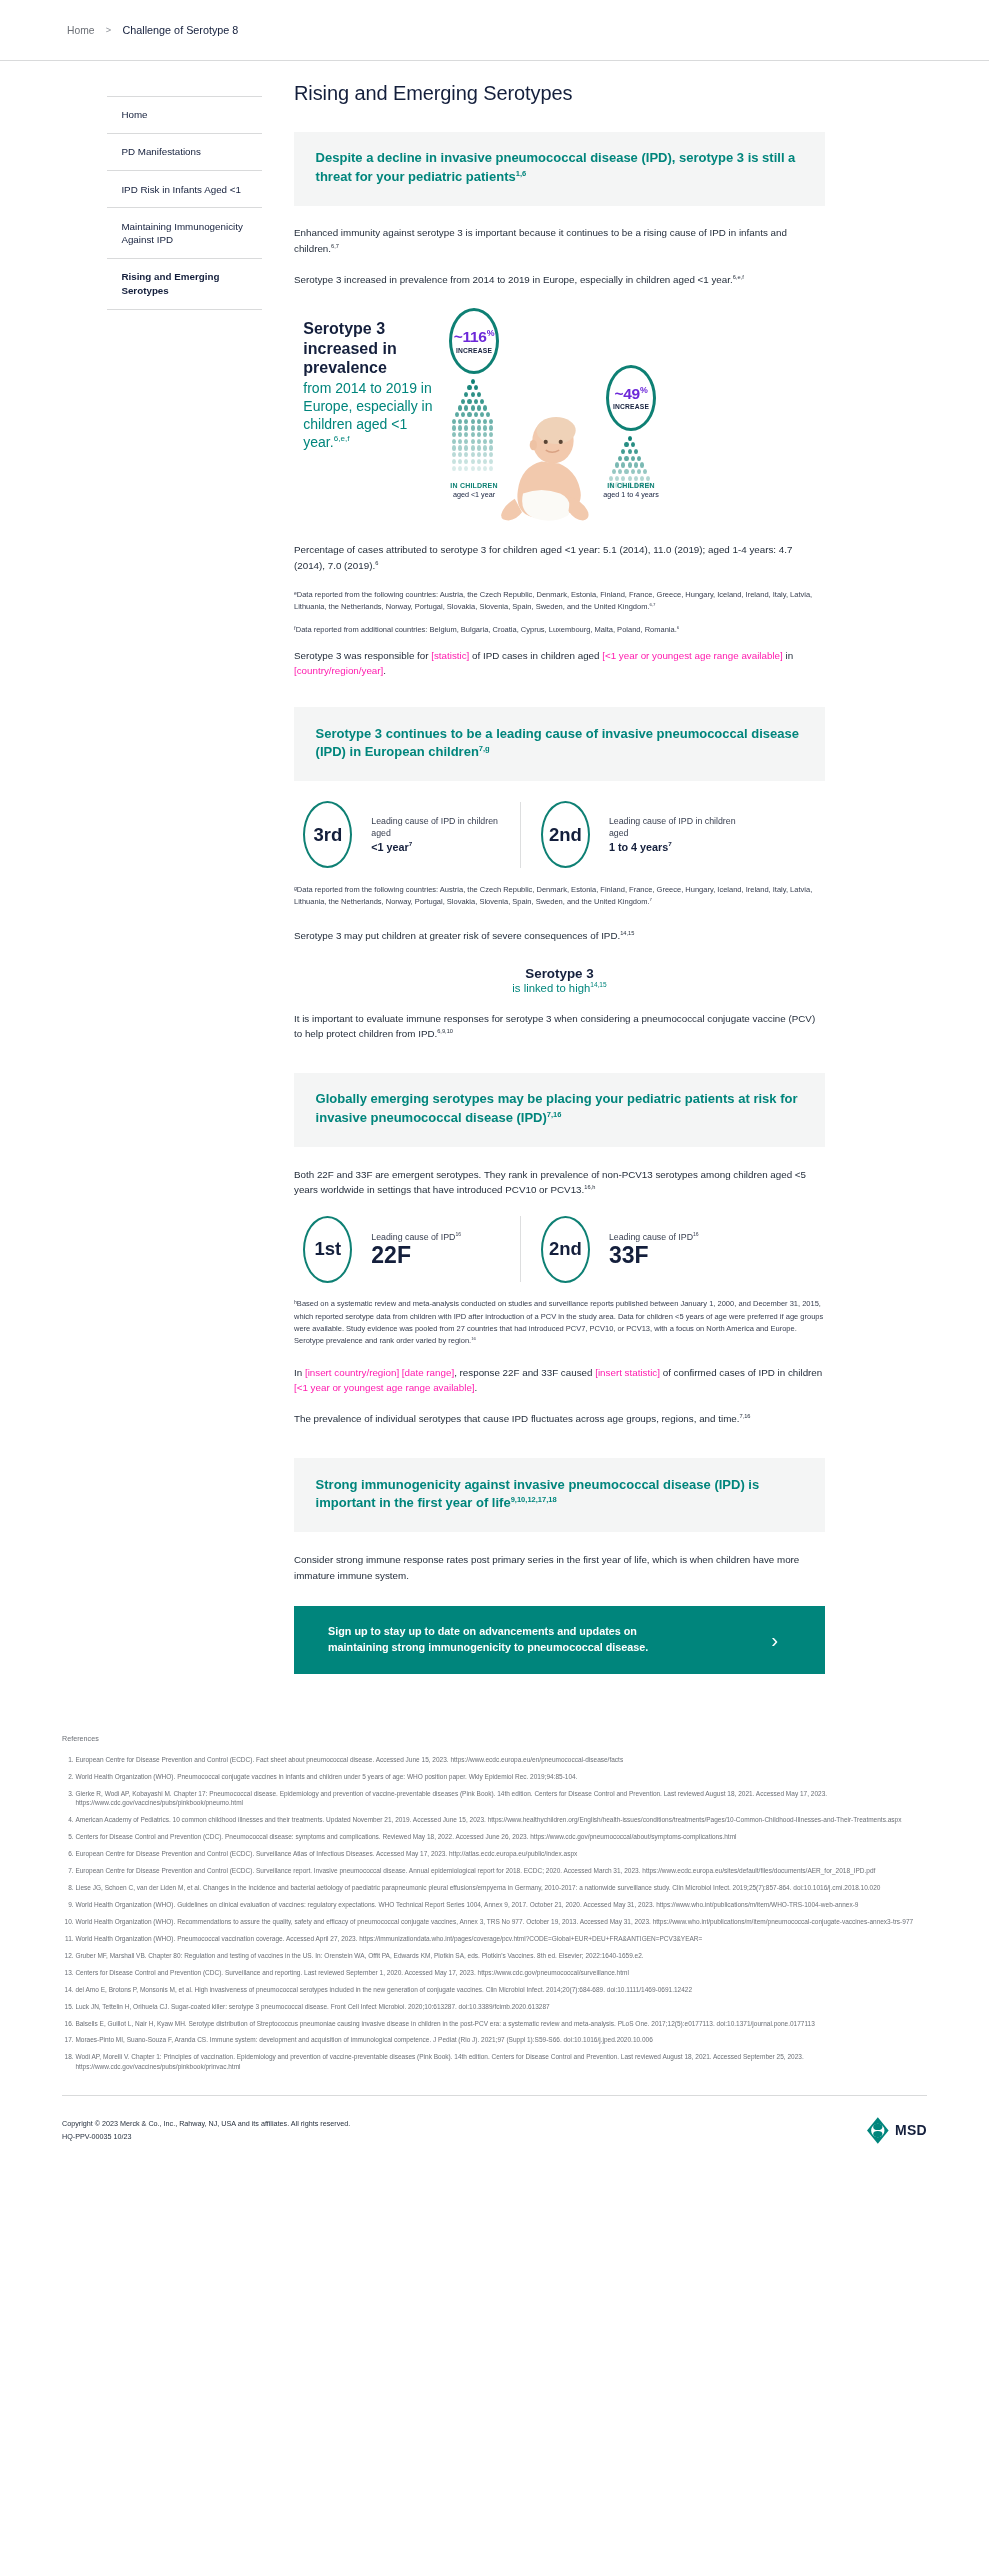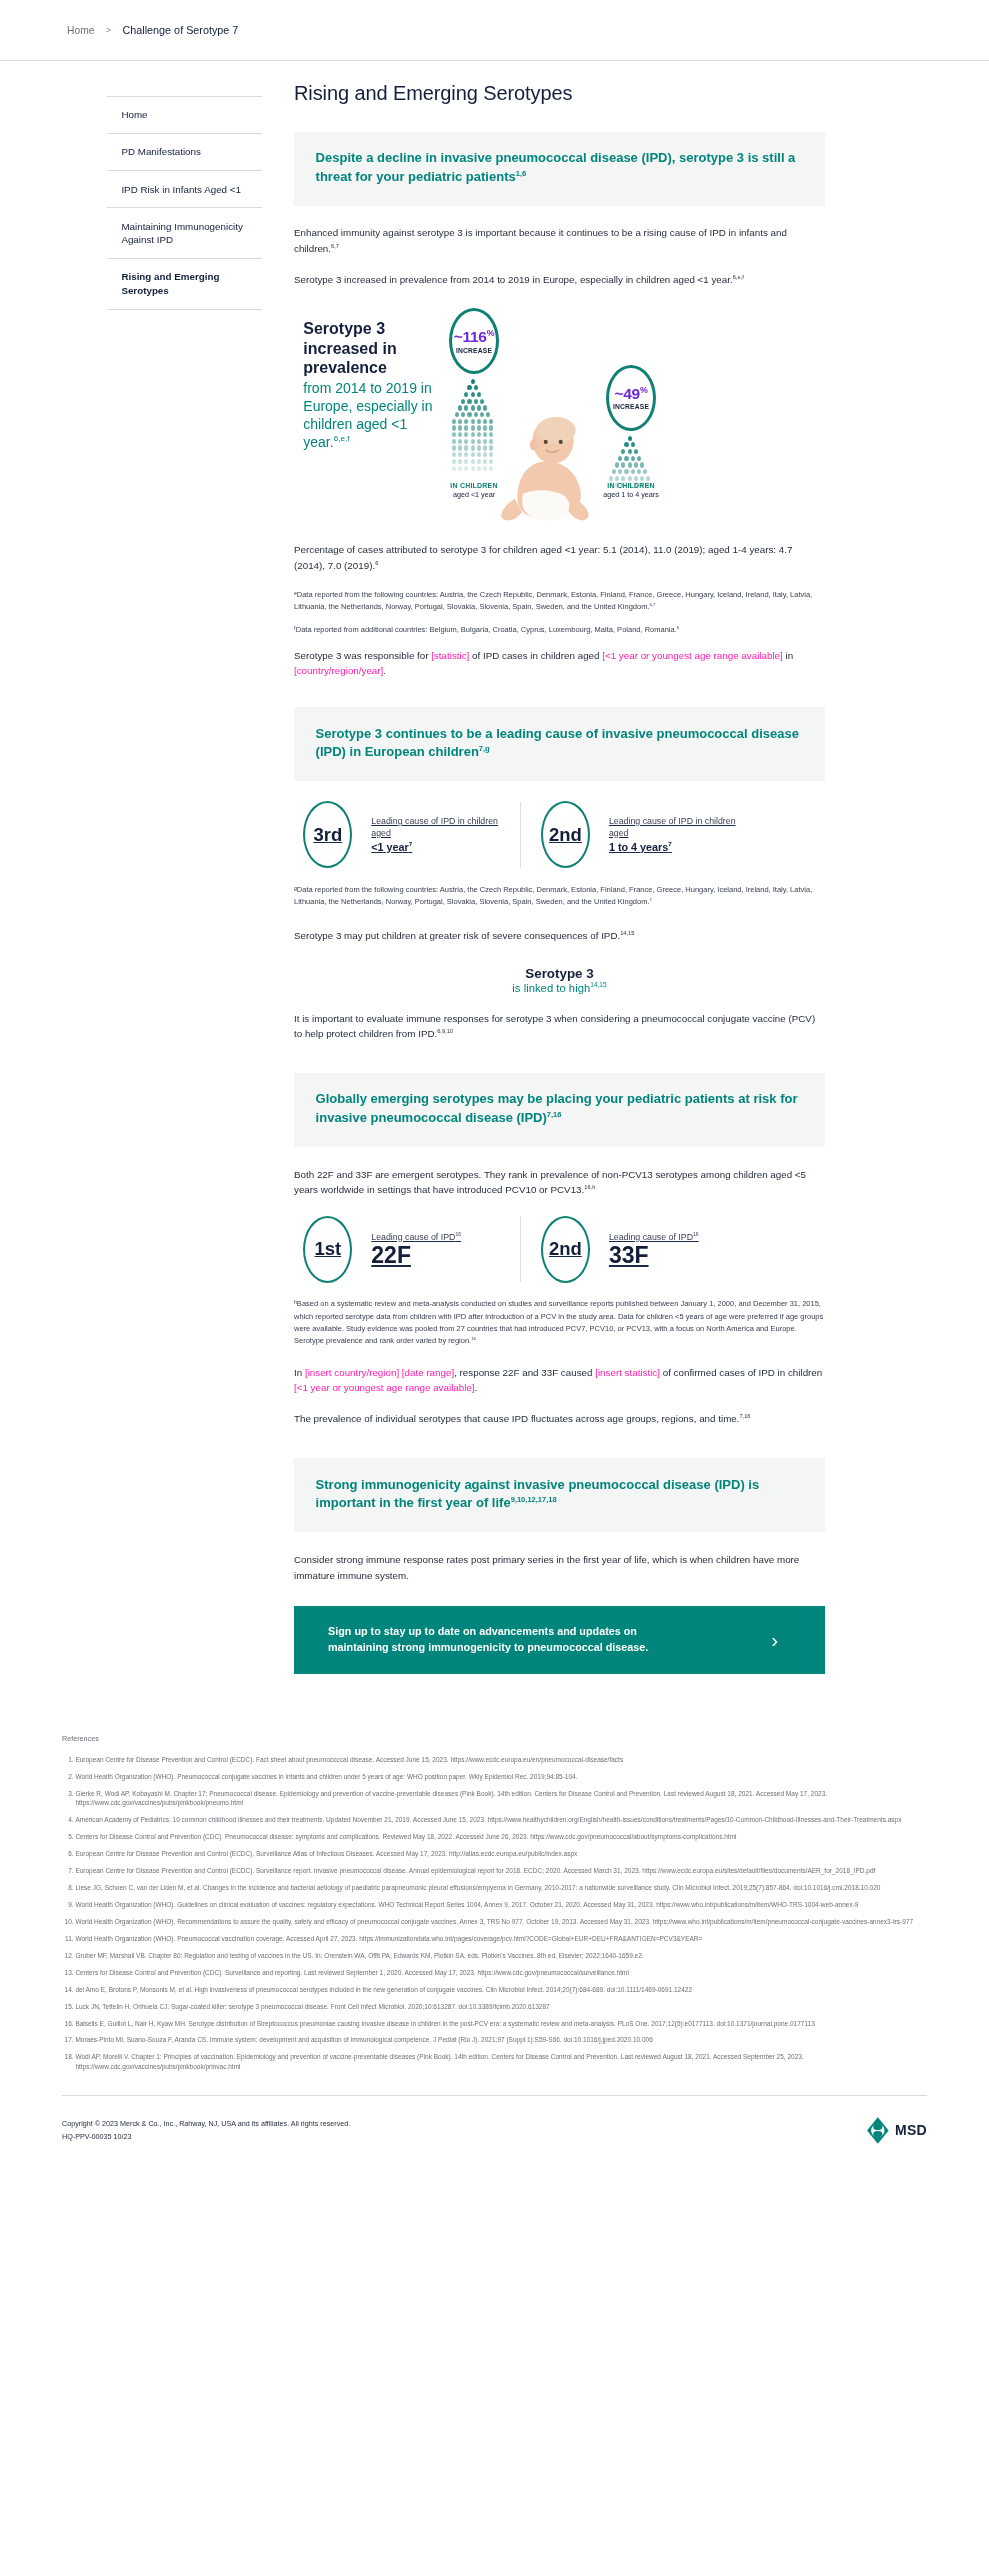--- a/index.html
+++ b/index.html
@@ -141,21 +141,21 @@
   #cap116 { left: 131px; top: 179px; }
   #cap49  { left: 288px; top: 179px; }
 
   .baby {
     position: absolute; left: 198px; top: 113px;
     width: 124px; height: 106px;
   }
 
   
   .rank-row { display: flex; align-items: center; margin: 18.5px 0 15.5px 0; }
-  .rank-block { display: flex; align-items: center; width: 216px; padding-left: 9.3px; text-decoration: underline; }
+  .rank-block { display: flex; align-items: center; width: 216px; padding-left: 9.3px; }
   .rank-sep { width: 1px; height: 66px; background: #dddedf; margin: 0 10.3px; }
   .rank-oval {
     width: 49px; height: 67px; flex: none;
     border: 2.6px solid #0e8074; border-radius: 50%;
     display: flex; align-items: center; justify-content: center;
     font-size: 18.5px; font-weight: bold; color: #141f3c;
   }
   .rank-txt { margin-left: 19px; }
   .rank-txt .l1 { font-size: 8.8px; color: #3a4152; line-height: 1.32; }
   .rank-txt .l2 { font-size: 10.8px; font-weight: bold; color: #141f3c; margin-top: 2.1px; }
@@ -221,21 +221,21 @@
   .footer .copy { font-size: 7.2px; color: #1f2937; line-height: 1.85; }
   .msd-logo { display: flex; align-items: center; gap: 6.2px; }
   .msd-word { font-size: 14px; font-weight: bold; color: #141f3c; letter-spacing: 0.3px; }
 </style>
 </head>
 <body>
 
 <div class="breadcrumb-bar">
   <span class="crumb-home">Home</span>
   <span class="crumb-sep">&gt;</span>
-  <span class="crumb-cur">Challenge of Serotype 7</span>
+  <span class="crumb-cur">Challenge of Serotype 8</span>
 </div>
 
 <div class="page">
 
   <nav class="sidebar">
     <div class="nav-item">Home</div>
     <div class="nav-item">PD Manifestations</div>
     <div class="nav-item">IPD Risk in Infants Aged &lt;1</div>
     <div class="nav-item">Maintaining Immunogenicity Against IPD</div>
     <div class="nav-item active">Rising and Emerging Serotypes</div>

